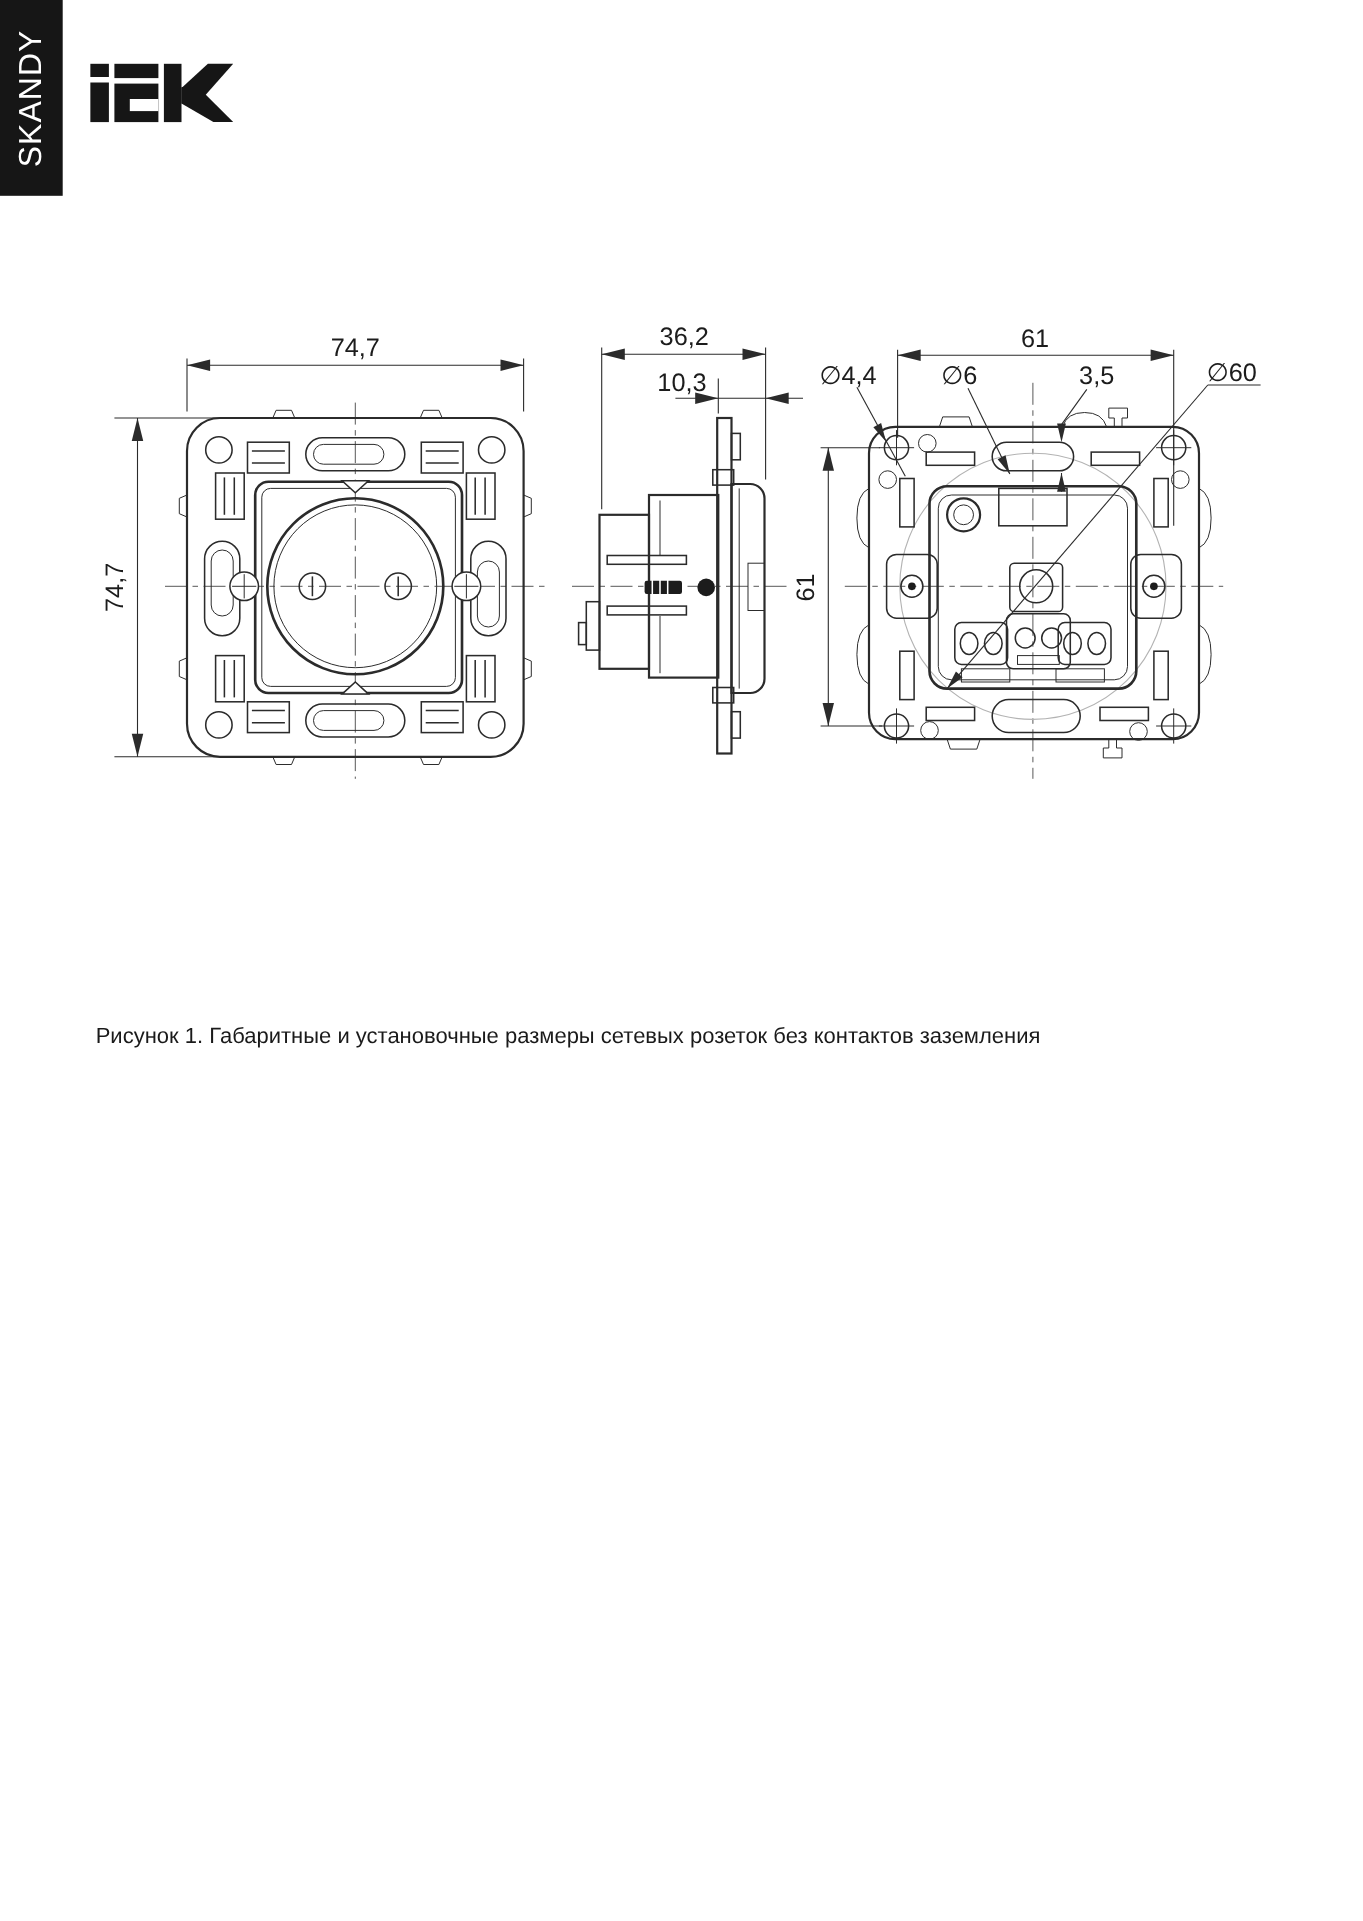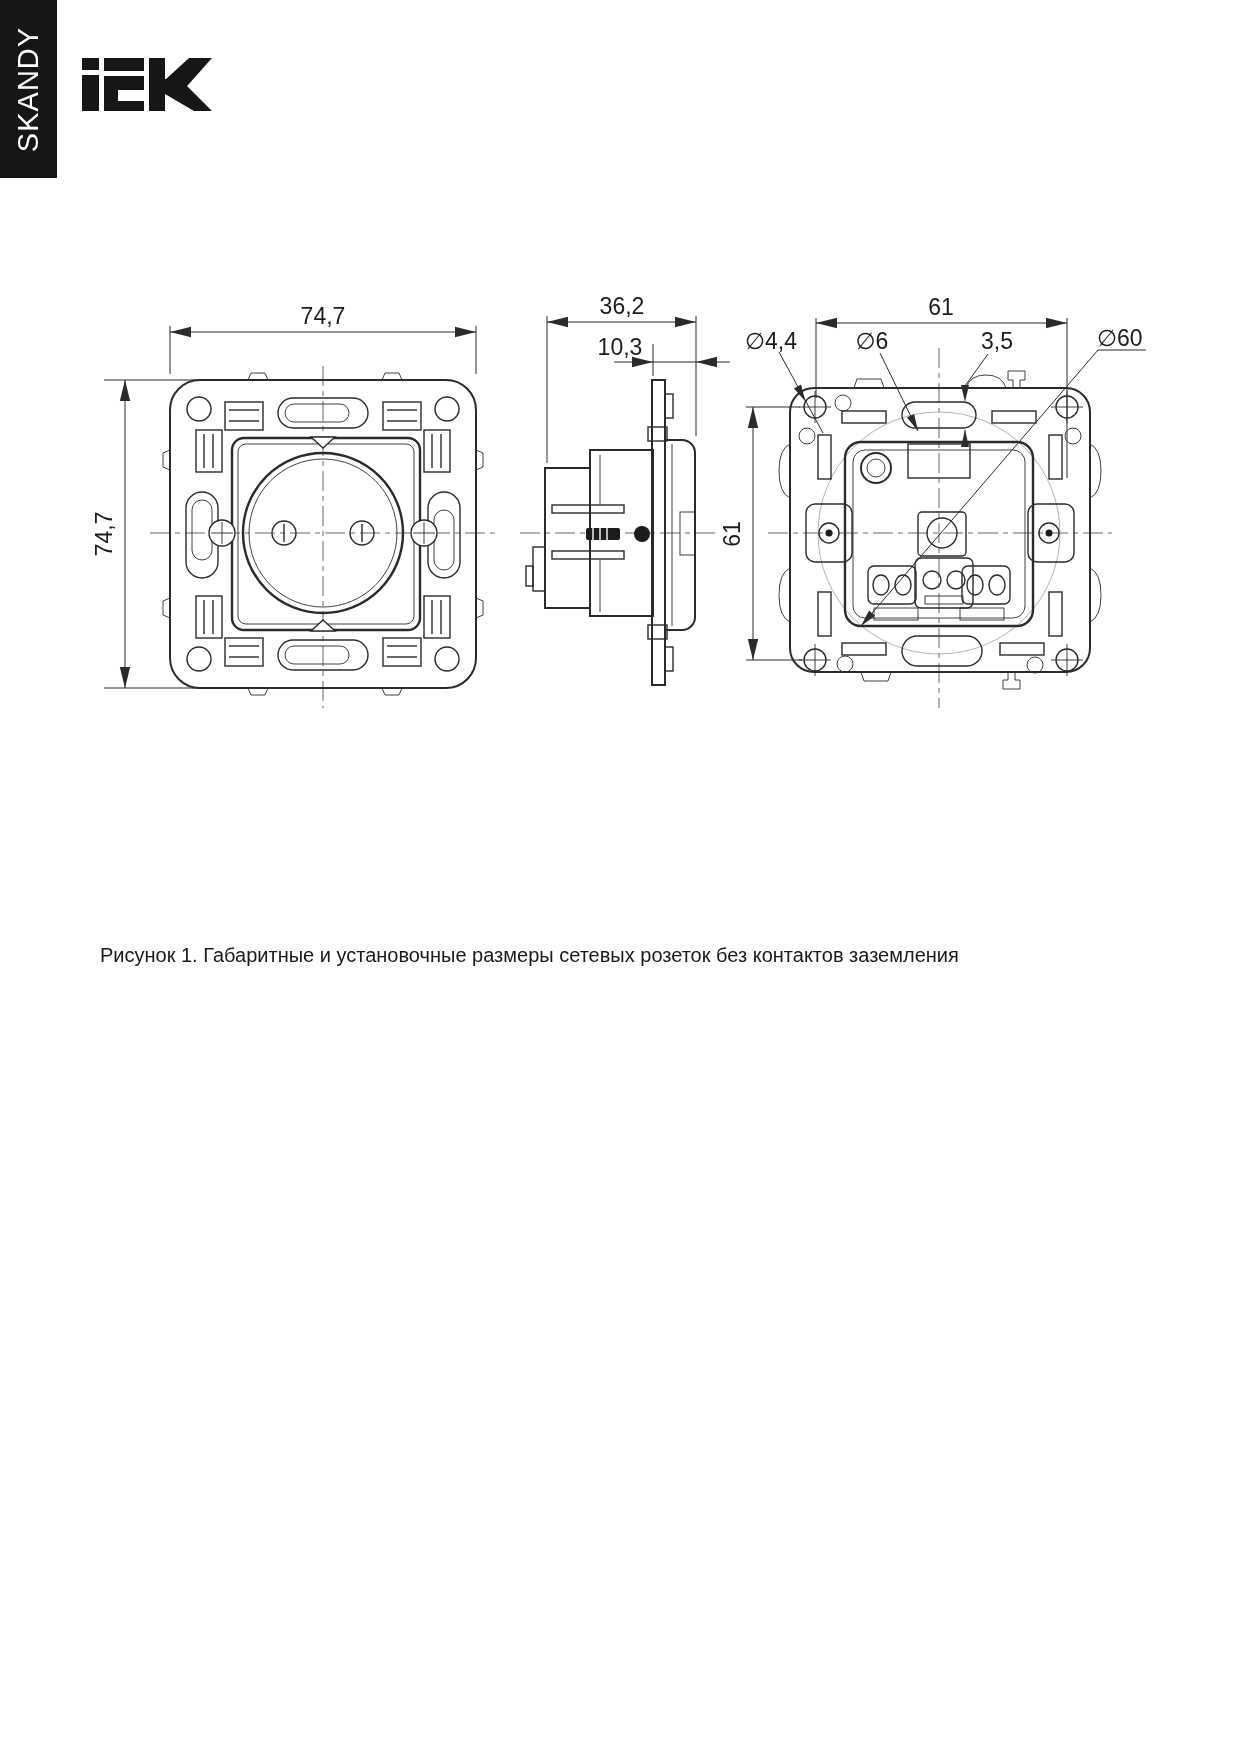--- a/index.html
+++ b/index.html
@@ -13,21 +13,21 @@
     position:absolute;left:0;top:0;width:57px;height:178px;
     background:#161616;display:flex;align-items:center;justify-content:center;
   }
   .sidebar-text{
     transform:rotate(-90deg);
     color:#ffffff;font-size:29px;letter-spacing:1px;white-space:nowrap;
   }
   .logo{position:absolute;left:82px;top:57px;}
   .drawing{position:absolute;left:0;top:0;}
   .caption{
-    position:absolute;left:83px;top:927px;margin:17px;
+    position:absolute;left:83px;top:927px;margin:4px;
     font-size:20px;color:#1a1a1a;white-space:nowrap;
   }
   
   .s22{stroke-width:2.4}
   .s2{stroke-width:2}
   .s15{stroke-width:1.4}
   .s1{stroke-width:0.9}
   .dim{stroke-width:1}
   .cl{stroke:#555;stroke-width:0.9;stroke-dasharray:20 5 5 5}
   .ar{fill:#2b2b2b;stroke:none}

